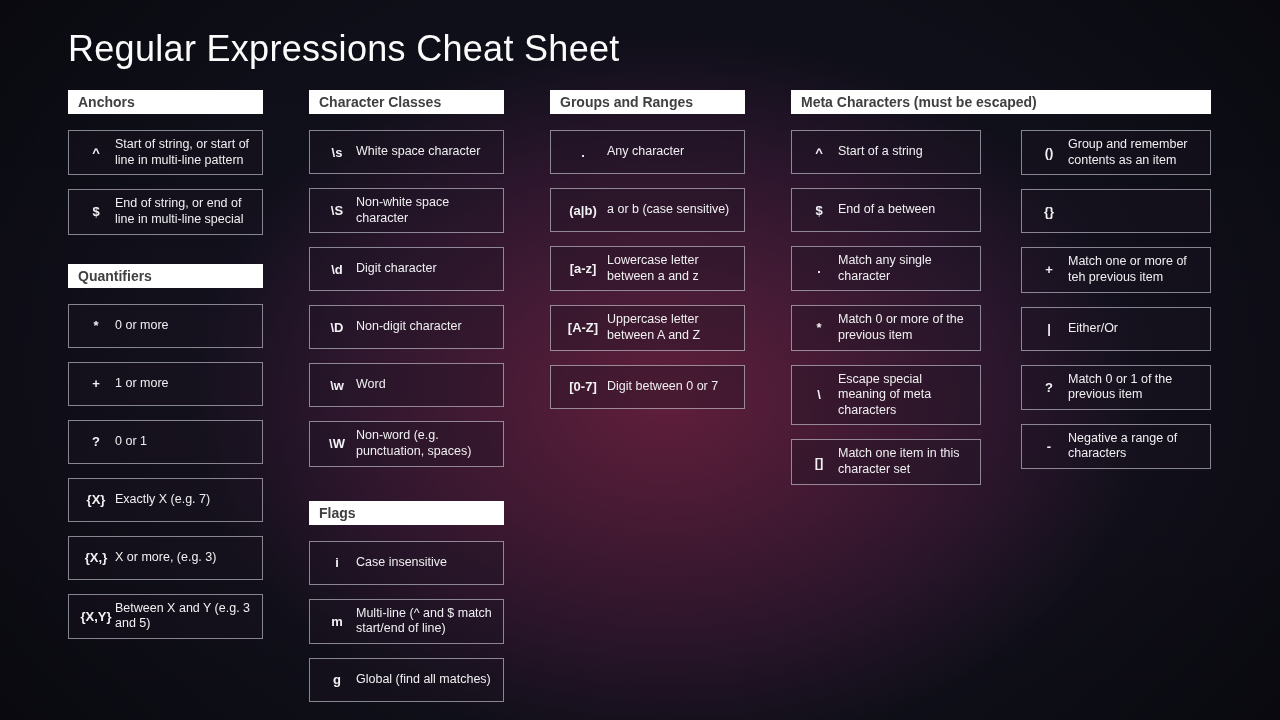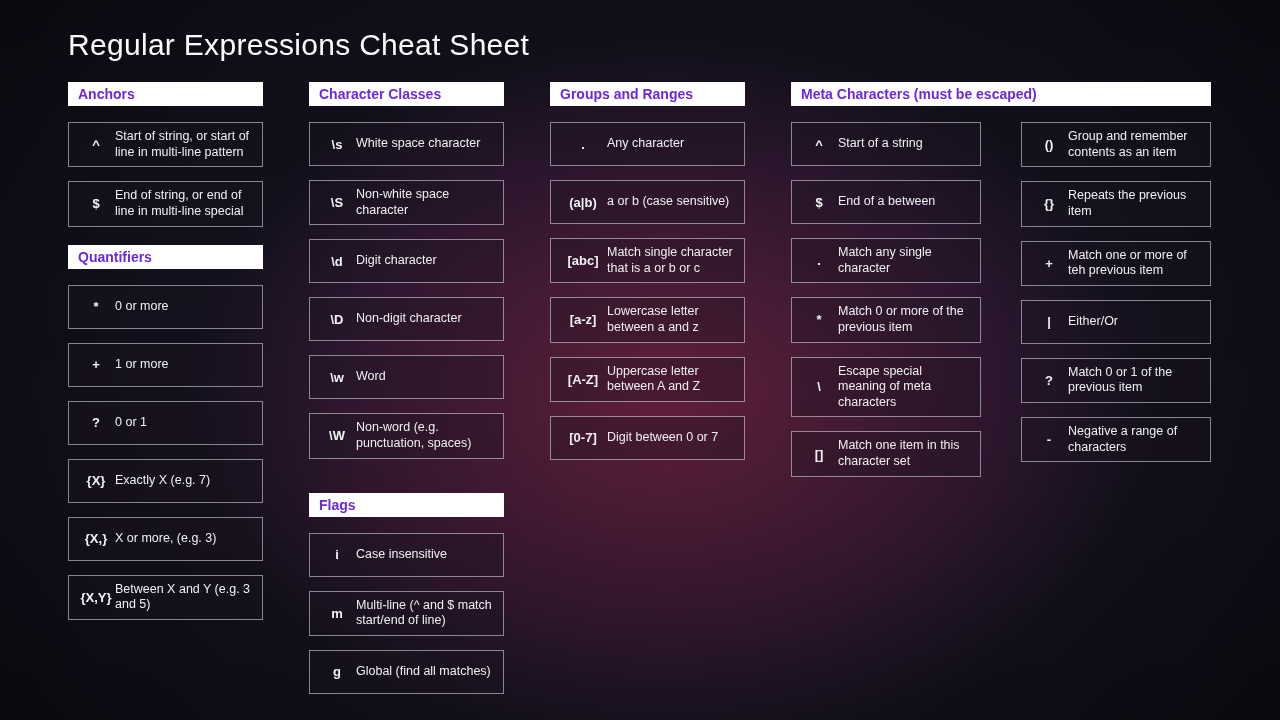--- a/index.html
+++ b/index.html
@@ -19,37 +19,37 @@
     background: radial-gradient(ellipse 900px 700px at 50% 50%, rgba(0,0,0,0) 55%, rgba(0,0,0,0.55) 100%);
     pointer-events: none;
   }
 
   .page {
     position: relative;
     padding: 24px 68px 0 68px;
   }
 
   .title {
-    font-size: 30px;
+    font-size: 36px;
     font-weight: 400;
     letter-spacing: 0.3px;
     margin: 4px 0 20px 0;
     color: #fbfbfb;
   }
 
   .columns {
     display: grid;
     grid-template-columns: 195px 195px 195px 420px;
     column-gap: 46px;
     align-items: start;
   }
 
   .section-header {
     background: #ffffff;
-    color: #6d28d9;
+    color: #404040;
     font-size: 14px;
     font-weight: 600;
     padding: 4px 10px;
     margin: 0 0 16px 0;
     white-space: nowrap;
   }
 
   .col { display: flex; flex-direction: column; }
 
   .card {
@@ -97,21 +97,21 @@
 
       <div class="card">
         <div class="sym">^</div>
         <div class="desc">Start of string, or start of line in multi-line pattern</div>
       </div>
       <div class="card">
         <div class="sym">$</div>
         <div class="desc">End of string, or end of line in multi-line special</div>
       </div>
 
-      <div class="section-header" style="margin-top:4px">Quantifiers</div>
+      <div class="section-header" style="margin-top:15px">Quantifiers</div>
 
       <div class="card">
         <div class="sym">*</div>
         <div class="desc">0 or more</div>
       </div>
       <div class="card">
         <div class="sym">+</div>
         <div class="desc">1 or more</div>
       </div>
       <div class="card">
@@ -181,24 +181,20 @@
 
       <div class="card">
         <div class="sym wide">.</div>
         <div class="desc">Any character</div>
       </div>
       <div class="card">
         <div class="sym wide">(a|b)</div>
         <div class="desc">a or b (case sensitive)</div>
       </div>
       <div class="card">
-        <div class="sym wide">[abc]</div>
-        <div class="desc">Match single character that is a or b or c</div>
-      </div>
-      <div class="card">
         <div class="sym wide">[a-z]</div>
         <div class="desc">Lowercase letter between  a and z</div>
       </div>
       <div class="card">
         <div class="sym wide">[A-Z]</div>
         <div class="desc">Uppercase letter between A and Z</div>
       </div>
       <div class="card">
         <div class="sym wide">[0-7]</div>
         <div class="desc">Digit between 0 or 7</div>
@@ -236,21 +232,20 @@
           </div>
         </div>
 
         <div class="col">
           <div class="card">
             <div class="sym">()</div>
             <div class="desc">Group and remember contents as an item</div>
           </div>
           <div class="card">
             <div class="sym">{}</div>
-            <div class="desc">Repeats the previous item</div>
           </div>
           <div class="card">
             <div class="sym">+</div>
             <div class="desc">Match one or more of teh previous item</div>
           </div>
           <div class="card">
             <div class="sym">|</div>
             <div class="desc">Either/Or</div>
           </div>
           <div class="card">

